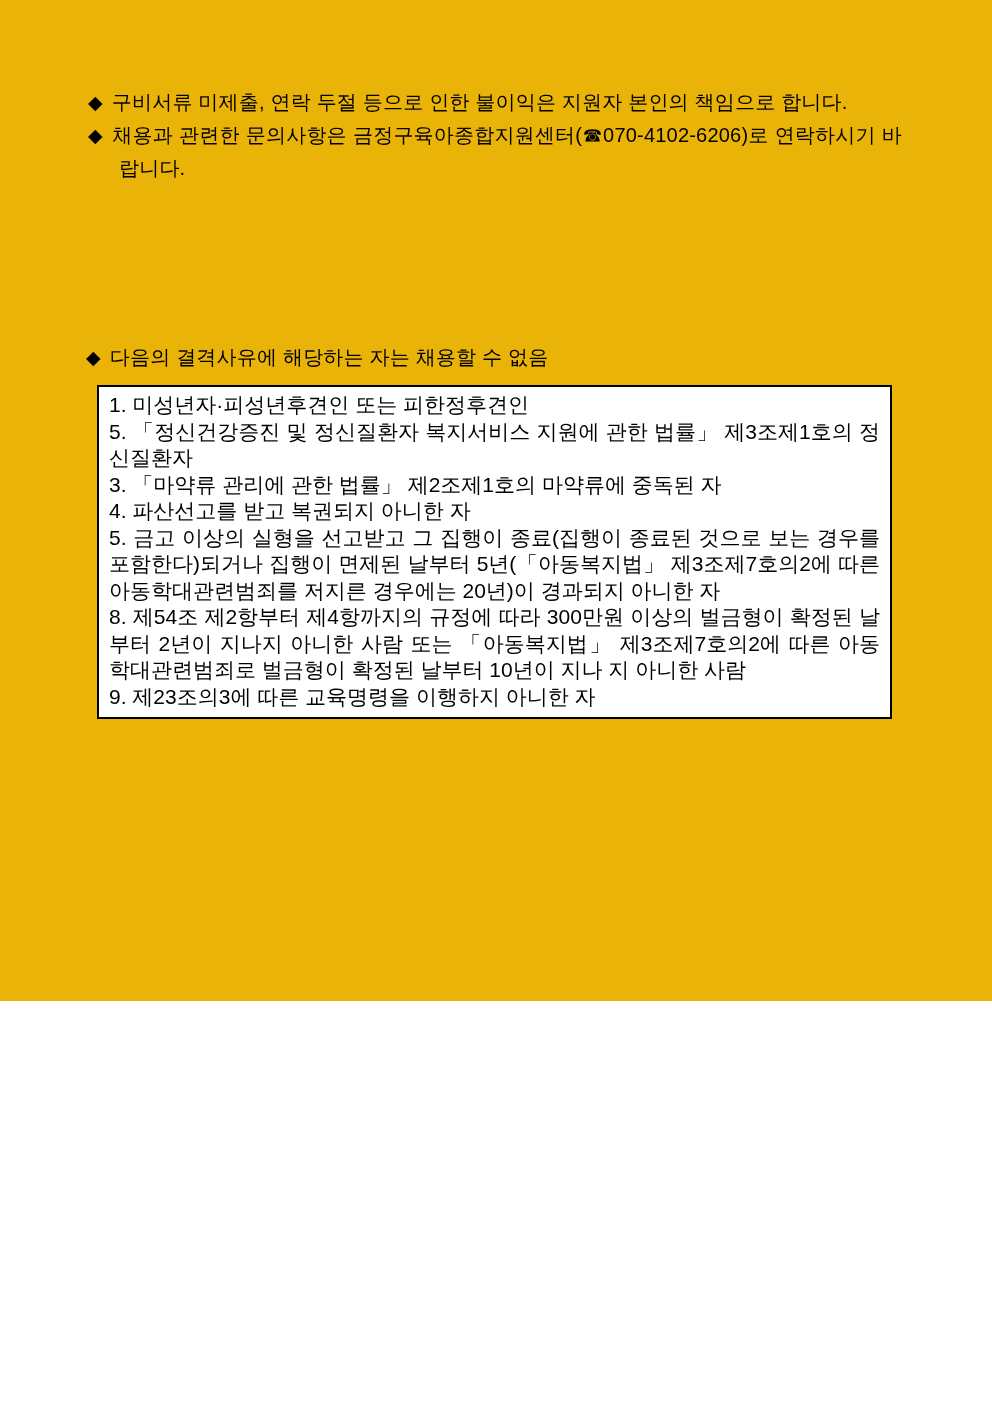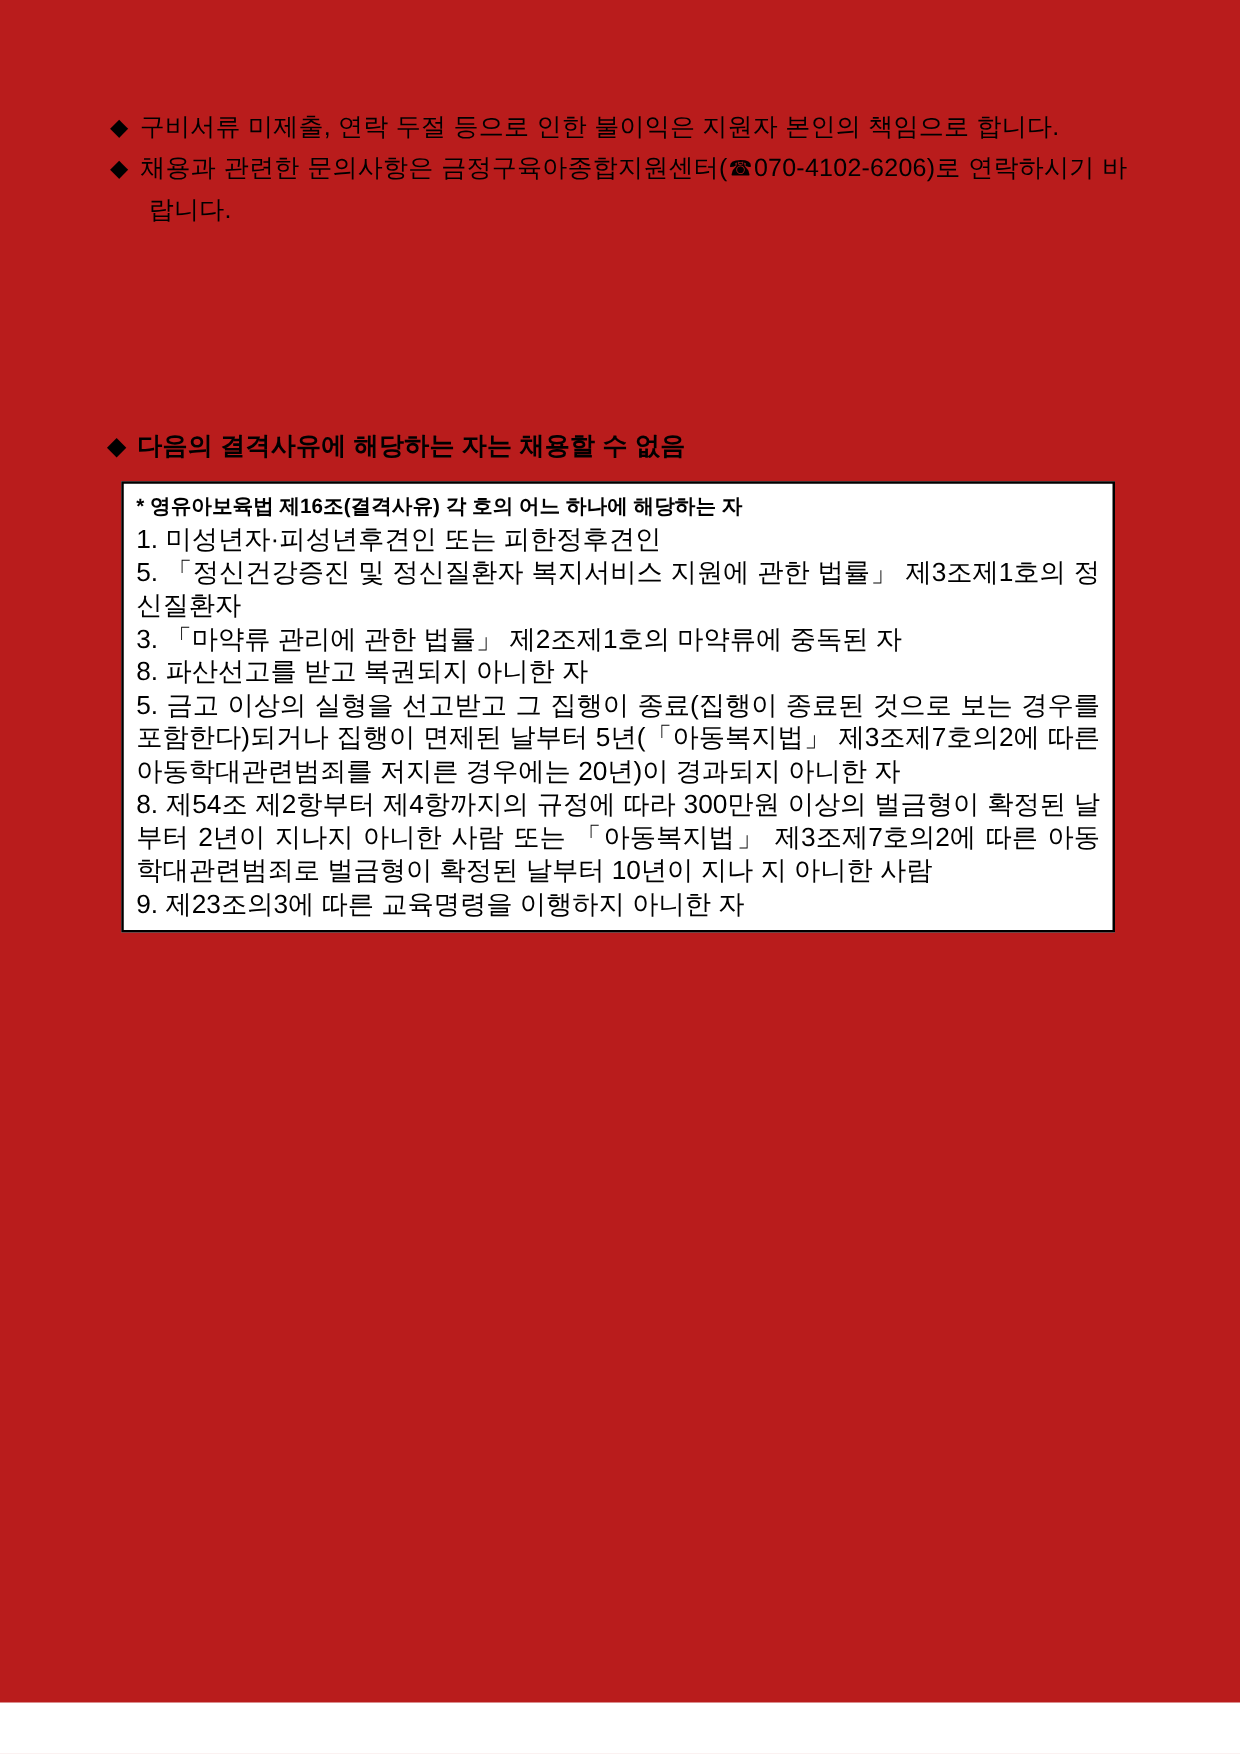--- a/index.html
+++ b/index.html
@@ -13,22 +13,22 @@
     position: relative;
     overflow: hidden;
     font-family: "Liberation Sans", sans-serif;
     color: #000000;
     -webkit-font-smoothing: antialiased;
   }
   .page {
     position: absolute;
     left: 0; top: 0;
     width: 992px;
-    height: 1362px;
-    background: #b91c1c;
+    height: 1001px;
+    background: #eab308;
   }
   
   .notice-list {
     position: absolute;
     left: 88px;
     top: 86px;
     width: 814px;
   }
   .bullet-para {
     margin: 0;
@@ -44,21 +44,21 @@
     font-size: 19px;
   }
   
   .section-heading {
     position: absolute;
     left: 86px;
     top: 342px;
     width: 814px;
     margin: 0;
     font-size: 20px;
-    font-weight: bold;
+    font-weight: normal;
     line-height: 30px;
     padding-left: 31px;
     text-indent: -31px;
     letter-spacing: 0.2px;
   }
   
   .law-box {
     position: absolute;
     left: 97px;
     top: 385px;
@@ -88,23 +88,22 @@
 <div class="page">
 
   <div class="notice-list">
     <p class="bullet-para"><span class="bullet-marker">◆</span><span>구비서류 미제출, 연락 두절 등으로 인한 불이익은 지원자 본인의 책임으로 합니다.</span></p>
     <p class="bullet-para"><span class="bullet-marker">◆</span><span>채용과 관련한 문의사항은 금정구육아종합지원센터(☎070-4102-6206)로 연락하시기 바랍니다.</span></p>
   </div>
 
   <p class="section-heading"><span class="bullet-marker">◆</span><span>다음의 결격사유에 해당하는 자는 채용할 수 없음</span></p>
 
   <div class="law-box">
-    <p class="law-header">* 영유아보육법 제16조(결격사유) 각 호의 어느 하나에 해당하는 자</p>
     <p class="law-item">1. 미성년자·피성년후견인 또는 피한정후견인</p>
     <p class="law-item">5. 「정신건강증진 및 정신질환자 복지서비스 지원에 관한 법률」 제3조제1호의 정신질환자</p>
     <p class="law-item">3. 「마약류 관리에 관한 법률」 제2조제1호의 마약류에 중독된 자</p>
-    <p class="law-item">8. 파산선고를 받고 복권되지 아니한 자</p>
+    <p class="law-item">4. 파산선고를 받고 복권되지 아니한 자</p>
     <p class="law-item">5. 금고 이상의 실형을 선고받고 그 집행이 종료(집행이 종료된 것으로 보는 경우를 포함한다)되거나 집행이 면제된 날부터 5년(「아동복지법」 제3조제7호의2에 따른 아동학대관련범죄를 저지른 경우에는 20년)이 경과되지 아니한 자</p>
     <p class="law-item">8. 제54조 제2항부터 제4항까지의 규정에 따라 300만원 이상의 벌금형이 확정된 날부터 2년이 지나지 아니한 사람 또는 「아동복지법」 제3조제7호의2에 따른 아동학대관련범죄로 벌금형이 확정된 날부터 10년이 지나 지 아니한 사람</p>
     <p class="law-item">9. 제23조의3에 따른 교육명령을 이행하지 아니한 자</p>
   </div>
 
 </div>
 
 </body></html>

